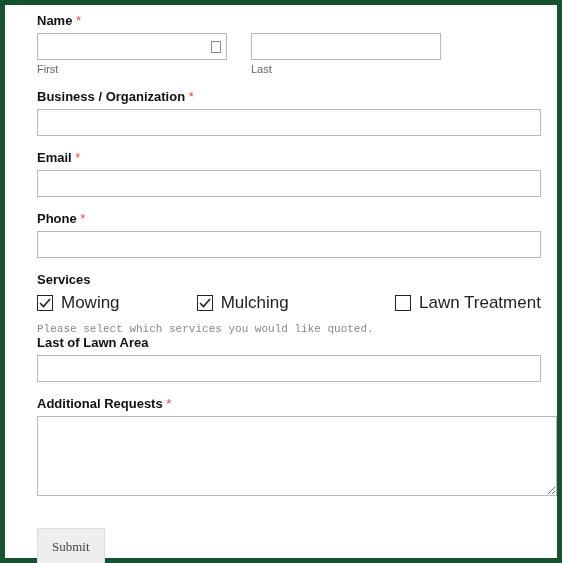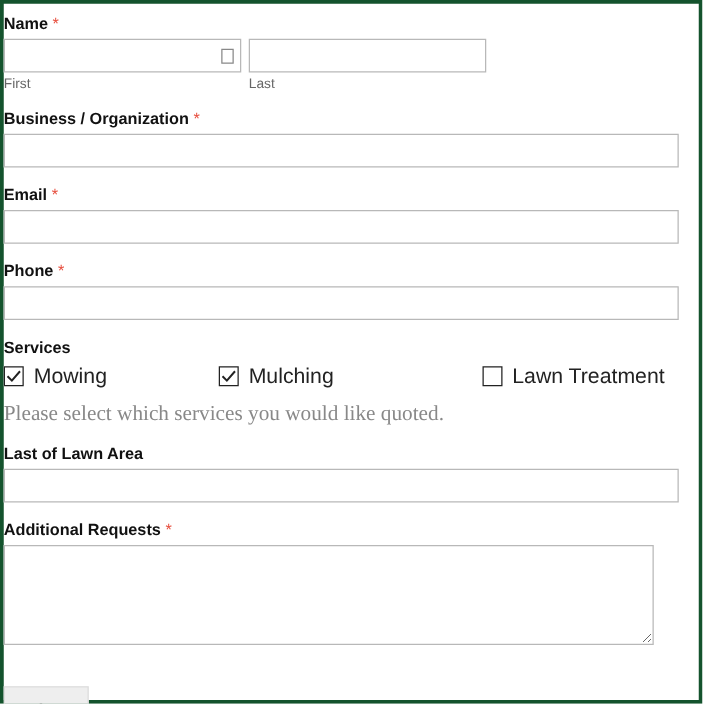--- a/index.html
+++ b/index.html
@@ -1,28 +1,28 @@
 <!DOCTYPE html>
 <html><head>
 <meta charset="utf-8">
 <style>
 * { box-sizing: border-box; margin: 0; padding: 0; }
 body { font-family: Arial, Helvetica, sans-serif; background: #fff; }
 .form-container {
   width: 562px; height: 563px;
-  border: 3px solid #14532d;
-  padding: 8px 16px 16px 0;
+  border: 5px solid #14532d;
+  padding: 8px 16px 16px 32px;
 }
 .field-group { margin-bottom: 14px; }
 .field-label {
   font-size: 13px; font-weight: 700; color: #111;
   display: block; margin-bottom: 5px;
 }
 .required-star { color: #e74c3c; font-weight: 400; }
-.name-row { display: flex; gap: 6px; }
+.name-row { display: flex; gap: 24px; }
 .name-col { display: flex; flex-direction: column; }
 .sub-label {
   font-size: 11px; color: #666; margin-top: 3px; font-weight: 400;
 }
 input[type="text"], textarea {
   border: 1px solid #b8b8b8;
   padding: 5px 6px;
   font-size: 13px;
   font-family: inherit;
   background: #fff;
@@ -44,23 +44,22 @@
 .service-item:nth-child(3){ width: 160px; margin-left: 34px; }
 .checkbox-box {
   width: 16px; height: 16px;
   border: 1.5px solid #222;
   display: inline-flex; align-items: center; justify-content: center;
   cursor: pointer; background: #fff;
   flex-shrink: 0;
 }
 .checkbox-box svg { width: 12px; height: 12px; }
 .hint-text {
-  font-family: Liberation Serif, serif;
-  font-size: 17px; color: #888;
-  margin-bottom: 14px;
+  font-family: Liberation Mono, monospace;
+  font-size: 11px; color: #888;
 }
 .submit-btn {
   background: #eee;
   border: 1px solid #ddd;
   padding: 10px 14px;
   font-family: Georgia, 'Times New Roman', serif;
   font-size: 13px; color: #444;
   cursor: pointer; margin-top: 14px;
 }
 .first-input-wrap { position: relative; }

